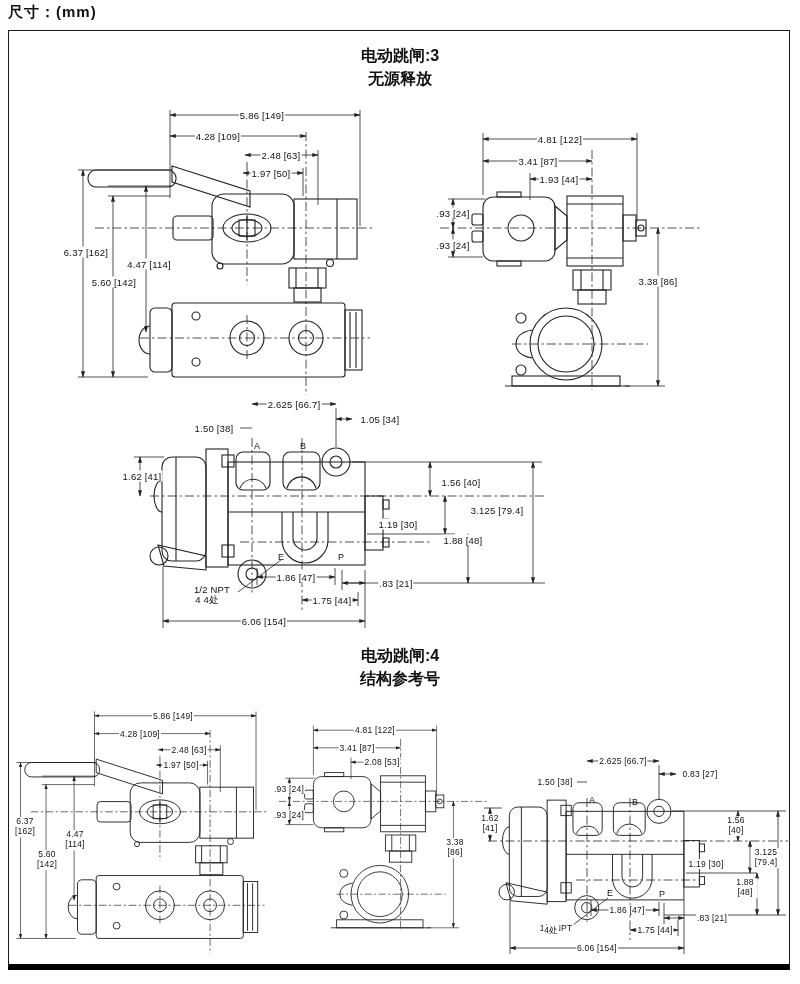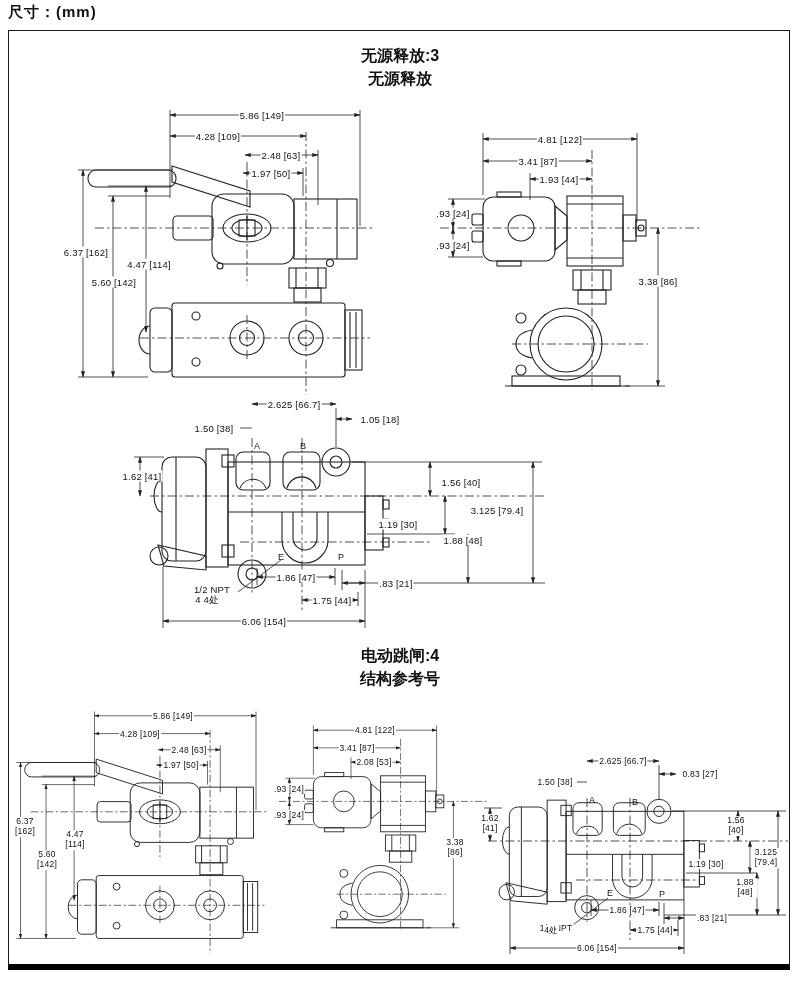--- a/index.html
+++ b/index.html
@@ -23,21 +23,21 @@
   .stkw{width:3.6em;}
   .port{background:transparent;font-size:9px;}
 </style>
 </head>
 <body>
 
 <div id="sheet">
   <span id="note">尺寸：(mm)</span>
   <div id="frame"></div>
 
-  <span class="title" style="top:46px">无源释放:3</span>
+  <span class="title" style="top:46px">电动跳闸:3</span>
   <span class="title" style="top:69px">无源释放</span>
   <span class="title" style="top:646px">电动跳闸:4</span>
   <span class="title" style="top:669px">结构参考号</span>
 
   <svg width="800" height="984" viewBox="0 0 800 984">
     <defs>
       <marker id="ar" viewBox="0 0 10 10" refX="9" refY="5" markerWidth="8" markerHeight="8" orient="auto-start-reverse">
         <path d="M0,1.8 L10,5 L0,8.2 z" fill="#232323"></path>
       </marker>
     </defs>
@@ -242,21 +242,21 @@
   <span class="dl" style="left:114px;top:282px">5.60 [142]</span>
 
   <span class="dl" style="left:560px;top:139px">4.81 [122]</span>
   <span class="dl" style="left:538px;top:161px">3.41 [87]</span>
   <span class="dl" style="left:559px;top:179px">1.93 [44]</span>
   <span class="dl" style="left:453px;top:213px">.93 [24]</span>
   <span class="dl" style="left:453px;top:245px">.93 [24]</span>
   <span class="dl" style="left:658px;top:281px">3.38 [86]</span>
 
   <span class="dl" style="left:294px;top:404px">2.625 [66.7]</span>
-  <span class="dl" style="left:380px;top:419px">1.05 [18]</span>
+  <span class="dl" style="left:380px;top:419px">1.05 [34]</span>
   <span class="dl" style="left:214px;top:428px">1.50 [38]</span>
   <span class="dl" style="left:142px;top:476px">1.62 [41]</span>
   <span class="dl" style="left:461px;top:482px">1.56 [40]</span>
   <span class="dl" style="left:497px;top:510px">3.125 [79.4]</span>
   <span class="dl" style="left:398px;top:524px">1.19 [30]</span>
   <span class="dl" style="left:463px;top:540px">1.88 [48]</span>
   <span class="dl" style="left:296px;top:577px">1.86 [47]</span>
   <span class="dl" style="left:396px;top:583px">.83 [21]</span>
   <span class="dl" style="left:332px;top:600px">1.75 [44]</span>
   <span class="dl" style="left:264px;top:621px">6.06 [154]</span>
@@ -270,21 +270,21 @@
   <span class="dl s2" style="left:173px;top:716px">5.86 [149]</span>
   <span class="dl s2" style="left:140px;top:734px">4.28 [109]</span>
   <span class="dl s2" style="left:189px;top:750px">2.48 [63]</span>
   <span class="dl s2" style="left:181px;top:765px">1.97 [50]</span>
   <span class="dl s2 stk" style="left:25px;top:827px">6.37 [162]</span>
   <span class="dl s2 stk" style="left:75px;top:840px">4.47 [114]</span>
   <span class="dl s2 stk" style="left:47px;top:860px">5.60 [142]</span>
 
   <span class="dl s2" style="left:375px;top:730px">4.81 [122]</span>
   <span class="dl s2" style="left:357px;top:748px">3.41 [87]</span>
-  <span class="dl s2" style="left:374px;top:762px">2.08 [53]</span>
+  <span class="dl s2" style="left:382px;top:762px">2.08 [53]</span>
   <span class="dl s2" style="left:289px;top:789px">.93 [24]</span>
   <span class="dl s2" style="left:289px;top:815px">.93 [24]</span>
   <span class="dl s2 stk" style="left:455px;top:848px">3.38 [86]</span>
 
   <span class="dl s2" style="left:623px;top:761px">2.625 [66.7]</span>
   <span class="dl s2" style="left:700px;top:774px">0.83 [27]</span>
   <span class="dl s2" style="left:555px;top:782px">1.50 [38]</span>
   <span class="dl s2 stk" style="left:490px;top:824px">1.62 [41]</span>
   <span class="dl s2 stk" style="left:736px;top:826px">1.56 [40]</span>
   <span class="dl s2 stk stkw" style="left:766px;top:858px">3.125 [79.4]</span>

